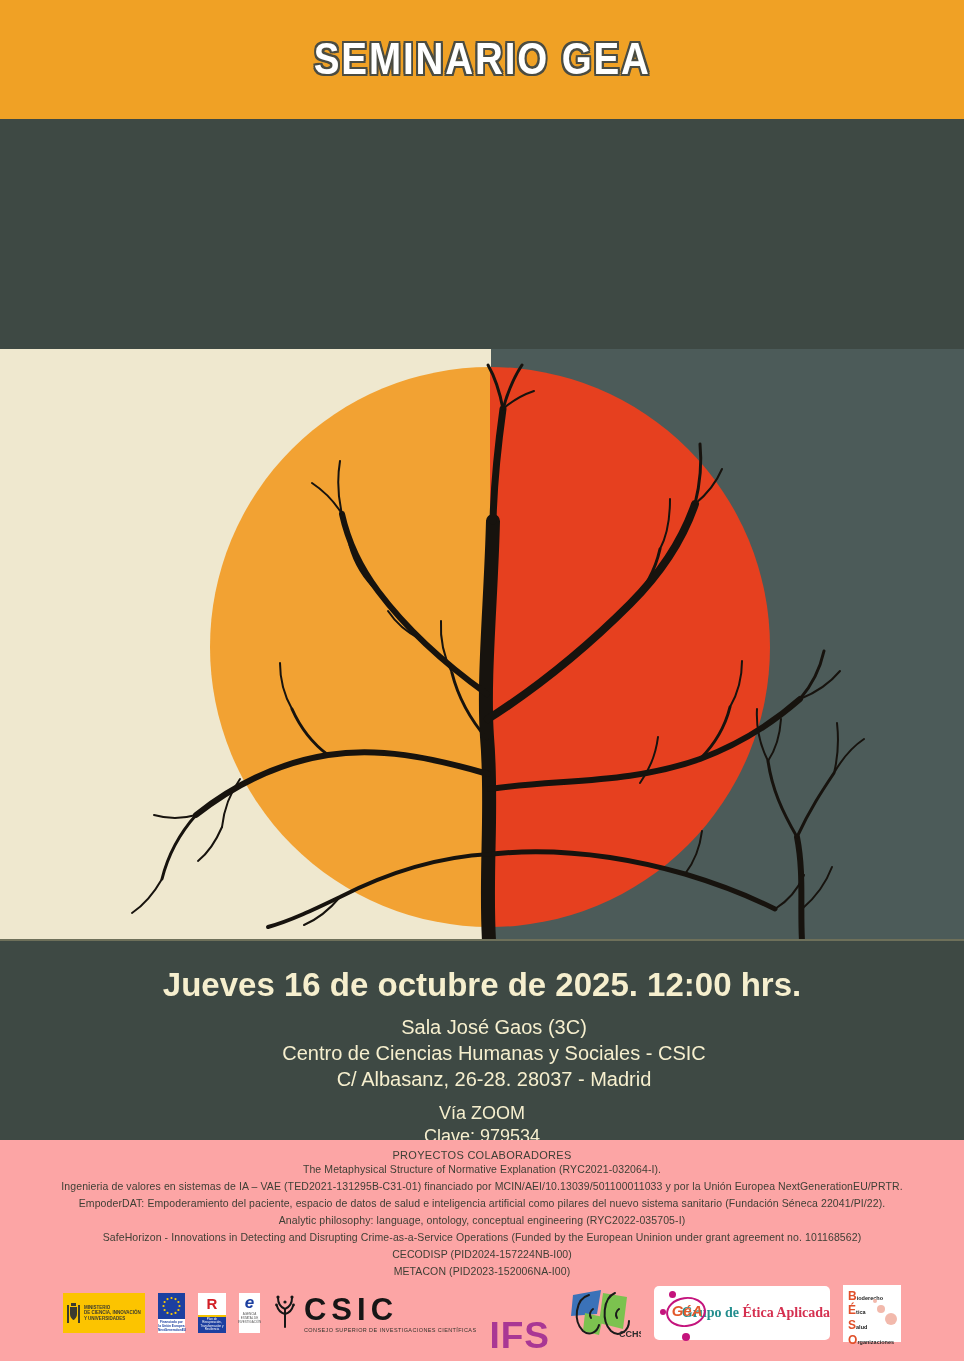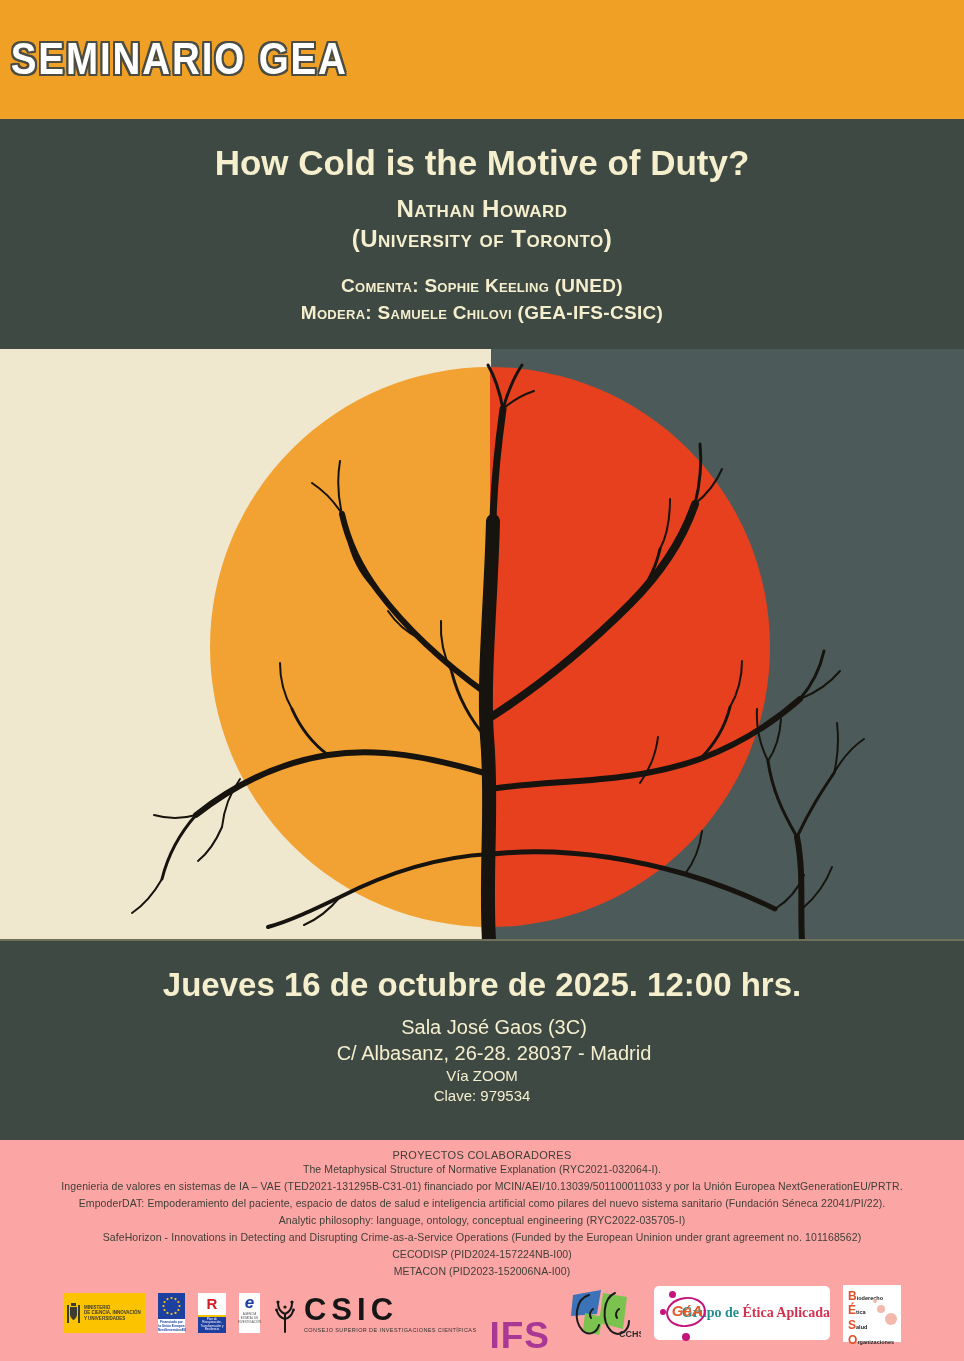--- a/index.html
+++ b/index.html
@@ -4,21 +4,21 @@
 <style>
   * { margin:0; padding:0; box-sizing:border-box; }
   html,body { background:#888; }
   .poster {
     width:964px; height:1361px; position:relative; overflow:hidden;
     margin:0 auto; font-family:"Liberation Sans", sans-serif; background:#3E4944;
   }
   
   .band-header {
     position:absolute; top:0; left:0; width:100%; height:119px;
-    background:#F0A125; display:flex; align-items:center; justify-content:flex-start;
+    background:#F0A125; display:flex; align-items:center; justify-content:center;
   }
   .band-header .big-title {
     font-size:41px; font-weight:900; color:#FFFFFF; letter-spacing:2px;
     transform:scale(0.94,1.08); white-space:nowrap;
     text-shadow:-2px -2px 0 #4B4C42, 2px -2px 0 #4B4C42, -2px 2px 0 #4B4C42,
                  2px 2px 0 #4B4C42, -2px 0 0 #4B4C42, 2px 0 0 #4B4C42,
                  0 -2px 0 #4B4C42, 0 2px 0 #4B4C42;
   }
   
   .section-top {
@@ -33,21 +33,21 @@
   .illustration { position:absolute; top:349px; left:0; width:964px; height:590px; }
   .illustration svg { display:block; }
   
   .section-bottom {
     position:absolute; top:939px; left:0; width:100%; height:199px;
     background:#3E4944; color:#F6EFCE; text-align:center;
     border-top:2px solid #6E705A;
   }
   .event-date  { padding-top:25px; font-size:33px; font-weight:bold; }
   .venue       { margin-top:10px; font-size:20px; line-height:1.3;margin-left:24px; }
-  .zoom-block  { font-size:15px; line-height:1.3; }
+  .zoom-block  { margin-top:10px; font-size:18px; line-height:1.3; }
   
   .footer {
     position:absolute; top:1140px; left:0; width:100%; height:223px;
     background:#fca5a5; color:#3E3F35; text-align:center;
   }
   .projects-heading { margin-top:9px; font-size:11px; letter-spacing:0.3px; }
   .project-line     { font-size:10.5px; line-height:1.62; letter-spacing:0.1px; }
   
   .logo-row {
     position:absolute; left:0; right:0; top:143px; height:60px;
@@ -64,21 +64,21 @@
   
   .logo-prtr { width:28px; height:40px; background:#fff; display:flex; flex-direction:column; }
   .prtr-r { height:24px; display:flex; align-items:center; justify-content:center;
             font-size:15px; font-weight:bold; color:#D21F26; border-bottom:2px solid #F3C300; }
   .prtr-strip { flex:1; background:#1C3FA0; color:#fff; font-size:3px; line-height:1.2; padding:1px; }
   
   .logo-aei { width:21px; height:40px; background:#fff; display:flex; flex-direction:column; align-items:center; }
   .aei-e { font-size:17px; font-weight:bold; font-style:italic; color:#1C3FA0; line-height:1.2; }
   .aei-text { font-size:3px; color:#555; line-height:1.2; }
   
-  .logo-csic { display:flex; align-items:flex-end; gap:7px; color:#161616; }
+  .logo-csic { display:flex; align-items:flex-start; gap:7px; color:#161616; }
   .csic-col { text-align:left; }
   .csic-acronym { font-size:31px; font-weight:bold; letter-spacing:5px; line-height:1; }
   .csic-subtitle { font-size:5.5px; letter-spacing:0.4px; margin-top:2px; color:#33332B; }
   
   .logo-ifs { font-size:37px; font-weight:bold; color:#A93794; letter-spacing:1px;margin-top:46px; }
   
   .logo-cchs { position:relative; width:78px; height:52px; }
   
   .logo-gea { width:176px; height:54px; background:#fff; border-radius:5px; position:relative;
               display:flex; align-items:center; padding-left:10px; gap:8px; }
@@ -99,29 +99,20 @@
 </style>
 </head>
 <body>
 
 <div class="poster">
 
   <div class="band-header">
     <div class="big-title">SEMINARIO GEA</div>
   </div>
 
-  <div class="section-top">
-    <div class="seminar-title">How Cold is the Motive of Duty?</div>
-    <div class="speaker">Nathan Howard</div>
-    <div class="affiliation">(University of Toronto)</div>
-    <div class="roles">
-      <div>Comenta: Sophie Keeling (UNED)</div>
-      <div>Modera: Samuele Chilovi (GEA-IFS-CSIC)</div>
-    </div>
-  </div>
 
   <div class="illustration">
     <svg width="964" height="590" viewBox="0 0 964 590">
       <rect x="0" y="0" width="491" height="590" fill="#EFE8CF"></rect>
       <rect x="491" y="0" width="473" height="590" fill="#4C5B59"></rect>
       <path d="M490 18 A280 280 0 0 0 490 578 Z" fill="#F2A233"></path>
       <path d="M490 18 A280 280 0 0 1 490 578 Z" fill="#E6401F"></path>
       <g stroke="#17130E" fill="none" stroke-linecap="round">
         <path d="M489 592 C485 520 493 458 487 388 C483 330 491 252 493 172" stroke-width="14"></path>
         <path d="M493 172 C494 132 498 96 503 60" stroke-width="7"></path>
@@ -168,20 +159,21 @@
         <path d="M834 424 C838 408 839 392 837 374" stroke-width="2"></path>
         <path d="M802 560 C816 548 826 534 832 518" stroke-width="2"></path>
       </g>
     </svg>
   </div>
 
   <div class="section-bottom">
     <div class="event-date">Jueves 16 de octubre de 2025. 12:00 hrs.</div>
     <div class="venue">
       <div>Sala José Gaos (3C)</div>
+      <div>Centro de Ciencias Humanas y Sociales - CSIC</div>
       <div>C/ Albasanz, 26-28. 28037 - Madrid</div>
     </div>
     <div class="zoom-block">
       <div>Vía ZOOM</div>
       <div>Clave: 979534</div>
     </div>
   </div>
 
   <div class="footer">
     <div class="projects-heading">PROYECTOS COLABORADORES</div>

